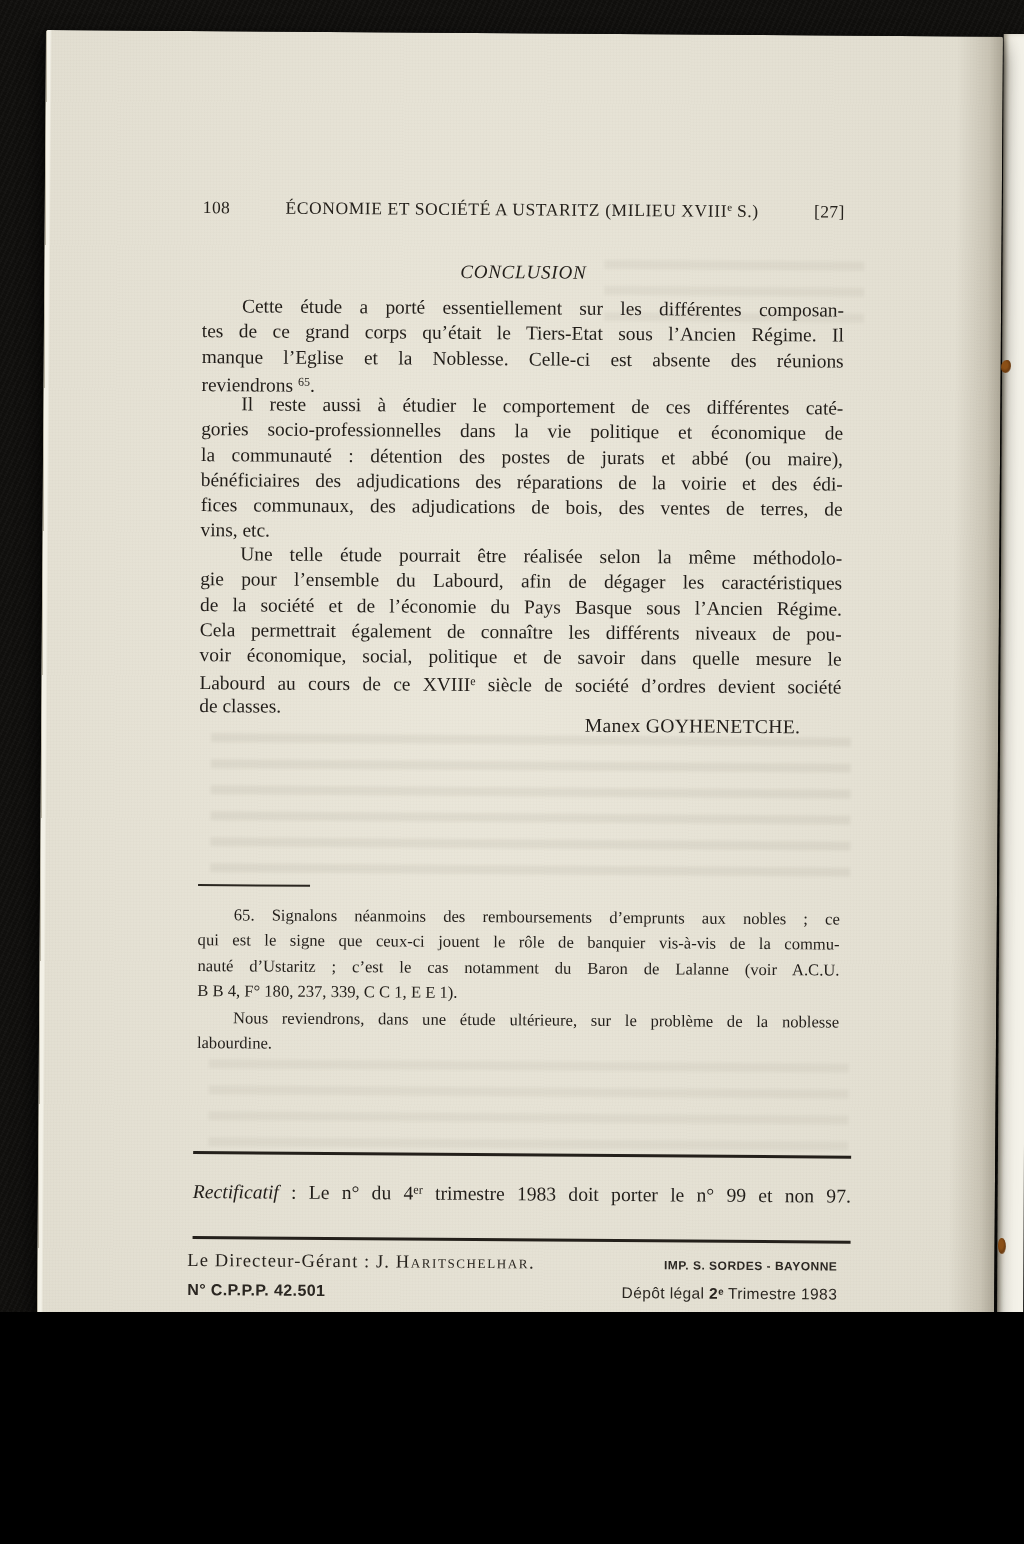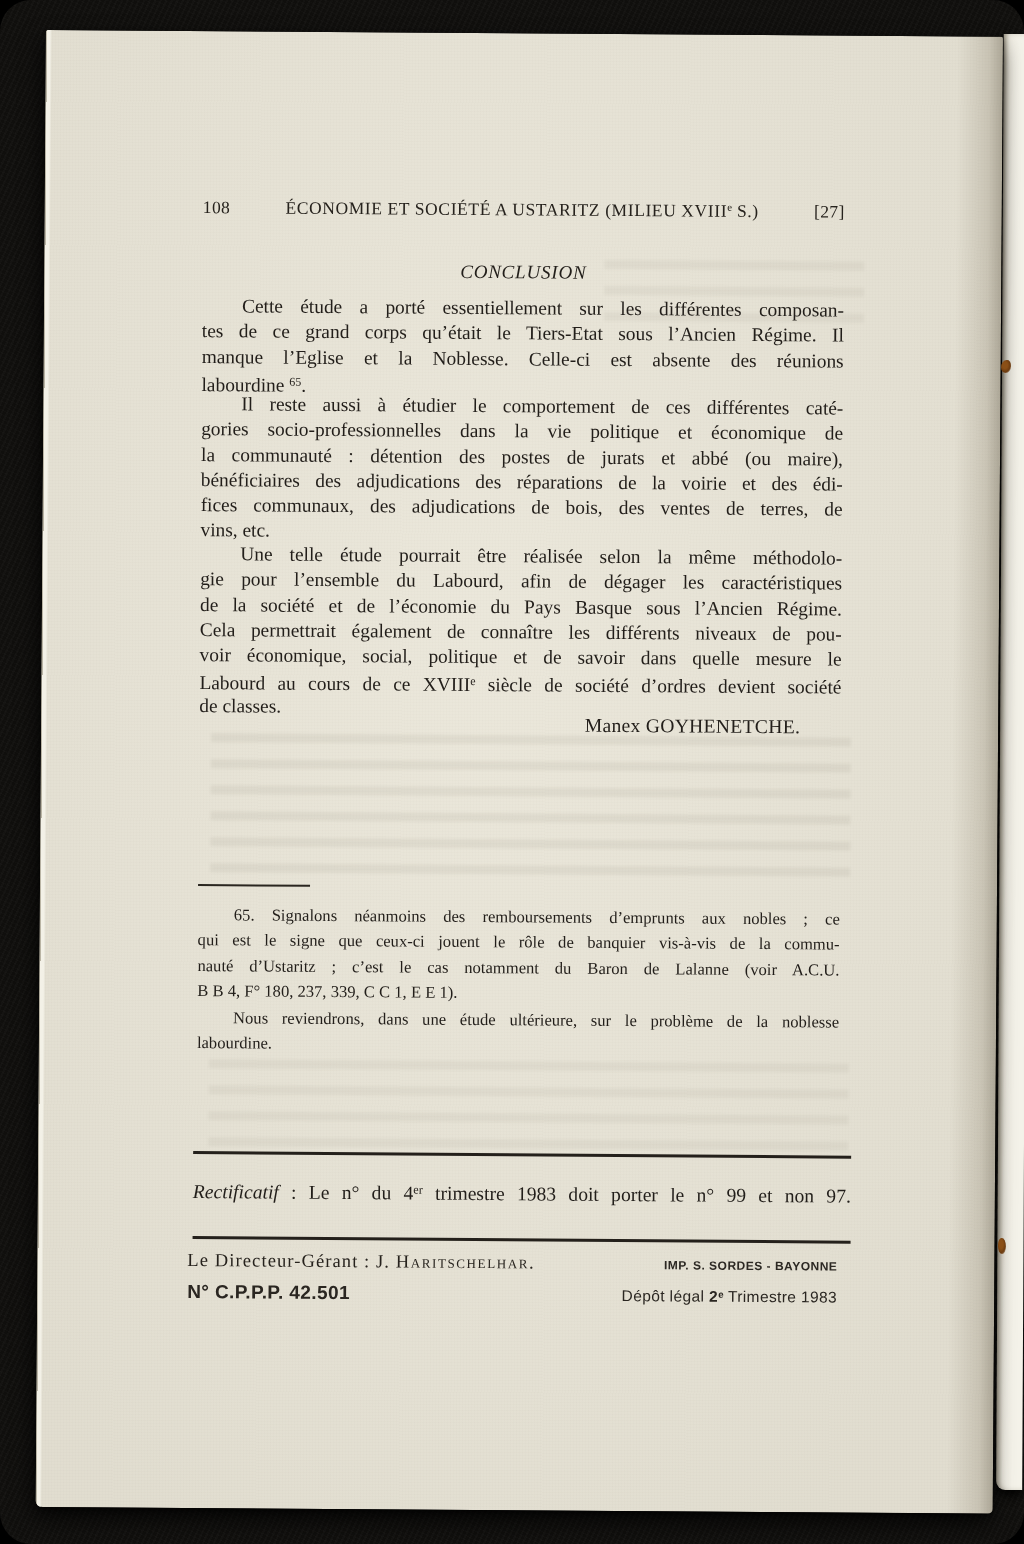--- a/index.html
+++ b/index.html
@@ -1,24 +1,23 @@
 <!DOCTYPE html>
 <html><head>
 <meta charset="utf-8">
 <style>
   * { margin:0; padding:0; box-sizing:border-box; }
   html,body { background:#000; }
   .stage {
-    position:relative; width:1024px; height:1544px; overflow:hidden;
+    position:relative; width:1024px; height:1312px; overflow:hidden;
     background:
       repeating-linear-gradient(115deg, rgba(255,255,255,0.018) 0 2px, transparent 2px 5px),
       repeating-linear-gradient(25deg, rgba(255,255,255,0.012) 0 1px, transparent 1px 4px),
       #100f0d;
     font-family:"Liberation Serif", serif;
-    border-radius:31px;
   }
 
   
   .next-page {
     position:absolute; left:1000px; top:34px; width:26px; height:1456px;
     background:linear-gradient(to right, #d8d3c4 0px, #f1eee4 6px, #f4f2e9 16px);
     border-radius:0 0 0 9px;
     box-shadow:inset 4px 0 6px -3px rgba(70,60,40,0.55), 0 6px 10px rgba(0,0,0,0.8);
     transform:rotate(0.3deg);
   }
@@ -96,21 +95,21 @@
 
   .rectif { top:1150px; left:155px; width:658px; font-size:19.6px; text-align:justify; text-align-last:justify; }
   .rectif .ital { font-style:italic; }
 
   .footer-row { left:150px; width:650px; display:flex; justify-content:space-between; align-items:baseline; }
   .f1 { top:1219px; }
   .f2 { top:1250px; }
   .director { font-size:18.5px; letter-spacing:1.1px; color:#26221d; }
   .director .sc { font-variant:small-caps; letter-spacing:1.6px;text-align:center; }
   .printer { font-family:"Liberation Sans", sans-serif; font-weight:700; font-size:12px; letter-spacing:0.5px; color:#2c2823; }
-  .cppp { font-family:"Liberation Sans", sans-serif; font-weight:700; font-size:19px; letter-spacing:0.4px; color:#2a2621; }
+  .cppp { font-family:"Liberation Sans", sans-serif; font-weight:700; font-size:16px; letter-spacing:0.4px; color:#2a2621; }
   .depot { font-family:"Liberation Sans", sans-serif; font-weight:500; font-size:15.5px; letter-spacing:0.4px; color:#2a2621; }
   .depot b { font-weight:700; }
   .depot sup.small { vertical-align:4px; font-weight:700; }
 </style>
 </head>
 <body>
 
 <div class="stage">
 
   <div class="next-page"></div>
@@ -126,21 +125,21 @@
       <span class="mid"><span>ÉCONOMIE ET SOCIÉTÉ A USTARITZ (MILIEU XVIII</span><sup class="small">e</sup><span> S.)</span></span>
       <span>[27]</span>
     </div>
 
     <div class="abs col section-title">CONCLUSION</div>
 
     <div class="abs col para p1">
       <div class="line first">Cette étude a porté essentiellement sur les différentes composan-</div>
       <div class="line">tes de ce grand corps qu’était le Tiers-Etat sous l’Ancien Régime. Il</div>
       <div class="line">manque l’Eglise et la Noblesse. Celle-ci est absente des réunions</div>
-      <div class="line last"><span>labourdine </span><sup class="fnref">65</sup><span>.</span></div>
+      <div class="line last"><span>reviendrons </span><sup class="fnref">65</sup><span>.</span></div>
     </div>
 
     <div class="abs col para p2">
       <div class="line first">Il reste aussi à étudier le comportement de ces différentes caté-</div>
       <div class="line">gories socio-professionnelles dans la vie politique et économique de</div>
       <div class="line">la communauté : détention des postes de jurats et abbé (ou maire),</div>
       <div class="line">bénéficiaires des adjudications des réparations de la voirie et des édi-</div>
       <div class="line">fices communaux, des adjudications de bois, des ventes de terres, de</div>
       <div class="line last">vins, etc.</div>
     </div>

